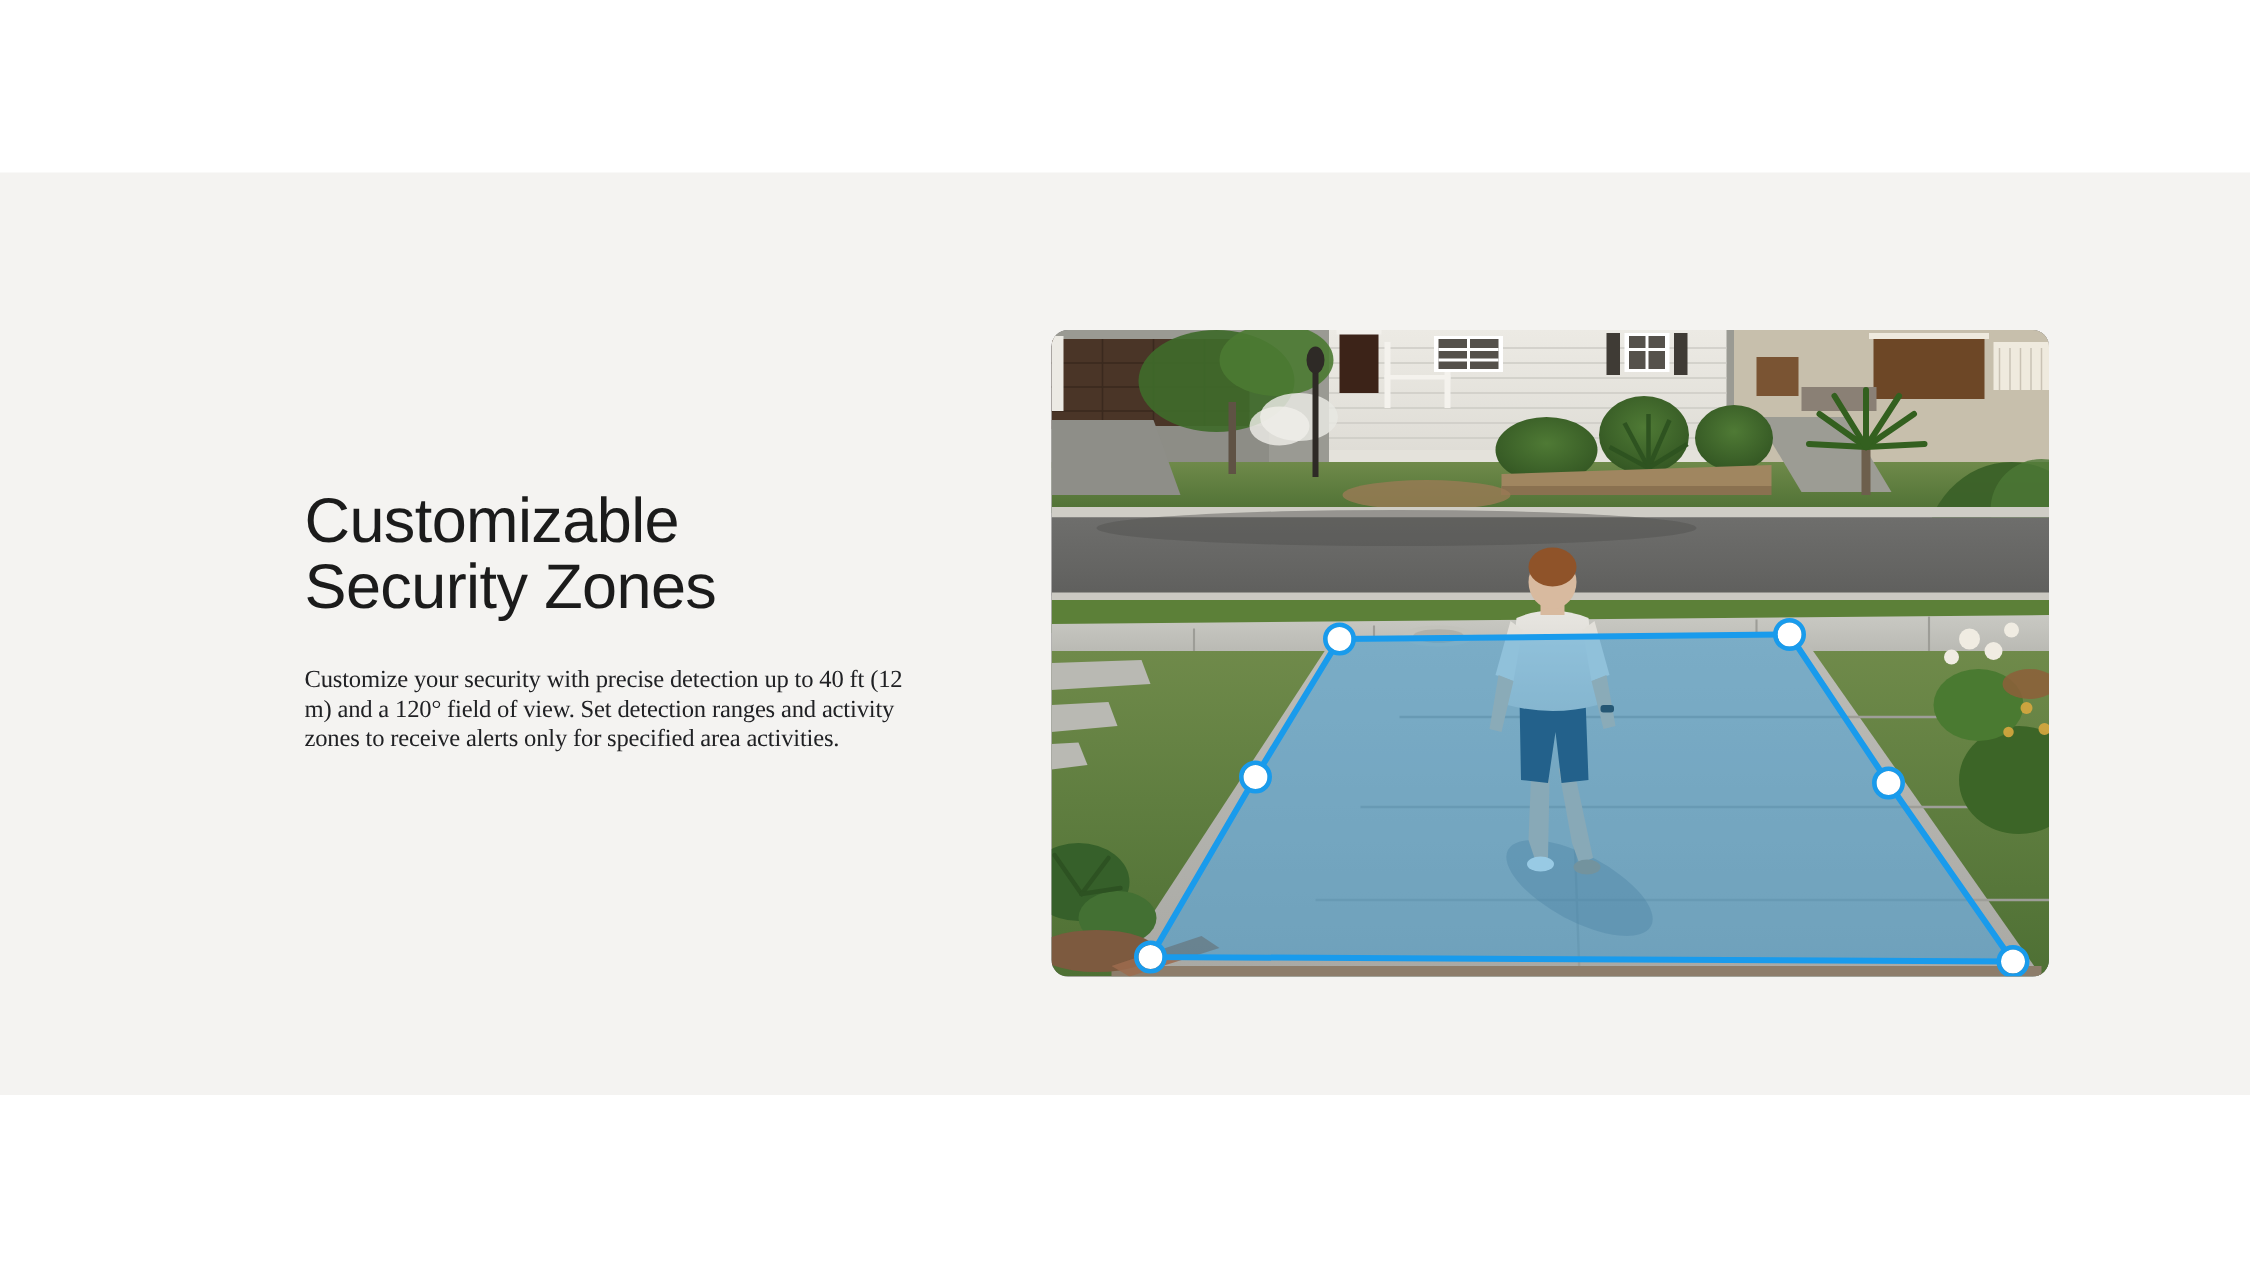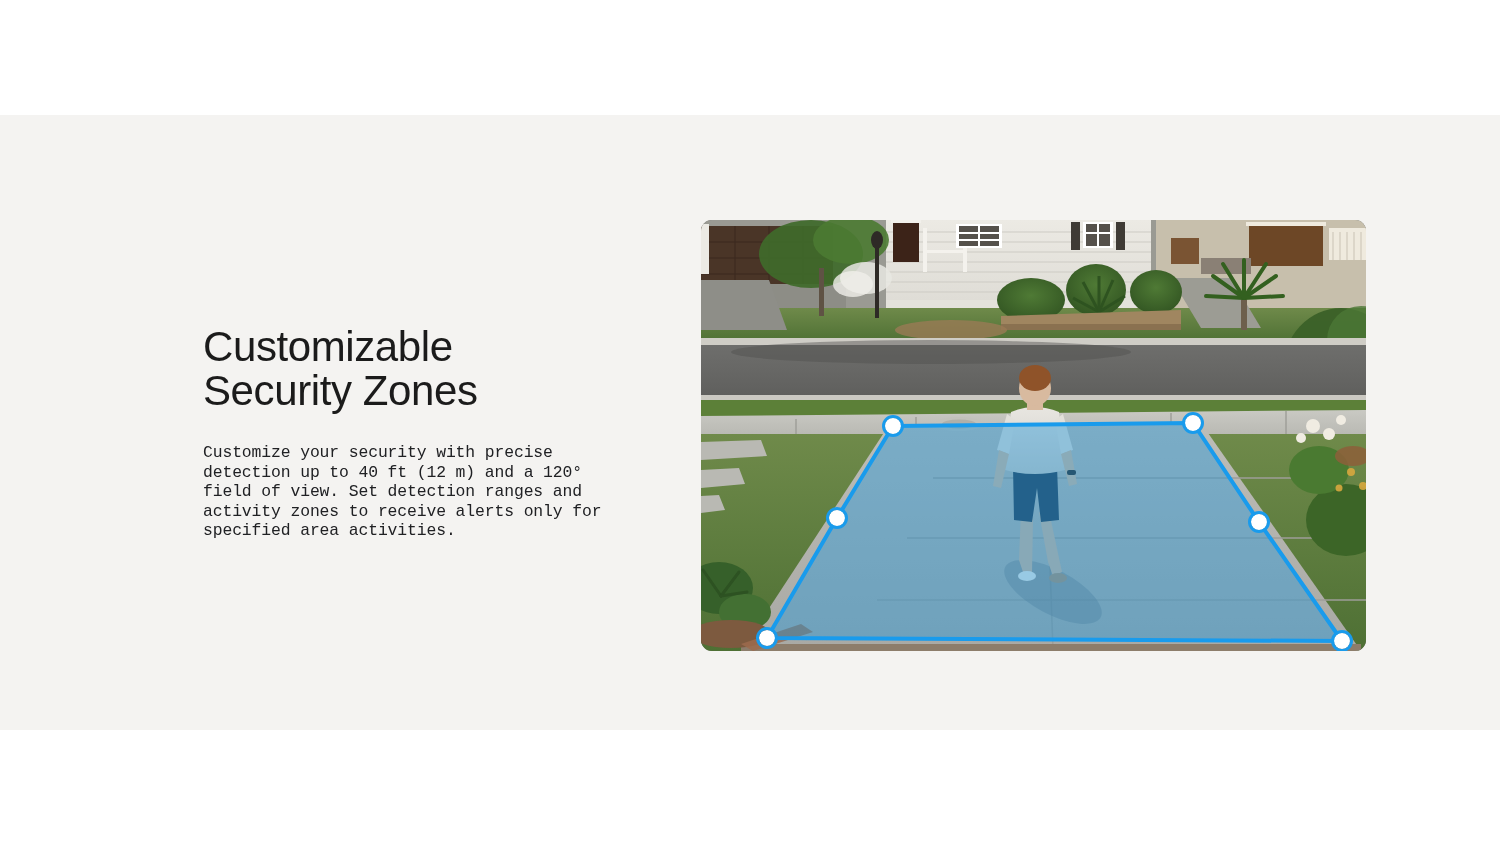--- a/index.html
+++ b/index.html
@@ -46,21 +46,21 @@
     font-size: 42px;
     line-height: 44px;
     font-weight: 400;
     letter-spacing: -0.4px;
     color: #1b1b1b;
     white-space: pre-line;
   }
   .body-copy {
     margin: 0;
     padding-top: 30px;
-    font-family: Liberation Mono, monospace;
+    font-family: Liberation Serif, serif;
     font-size: 16.4px;
     line-height: 19.6px;
     font-weight: 400;
     letter-spacing: -0.12px;
     color: #202124;
     width: 400px;
   }
 
   
   .media-card {

